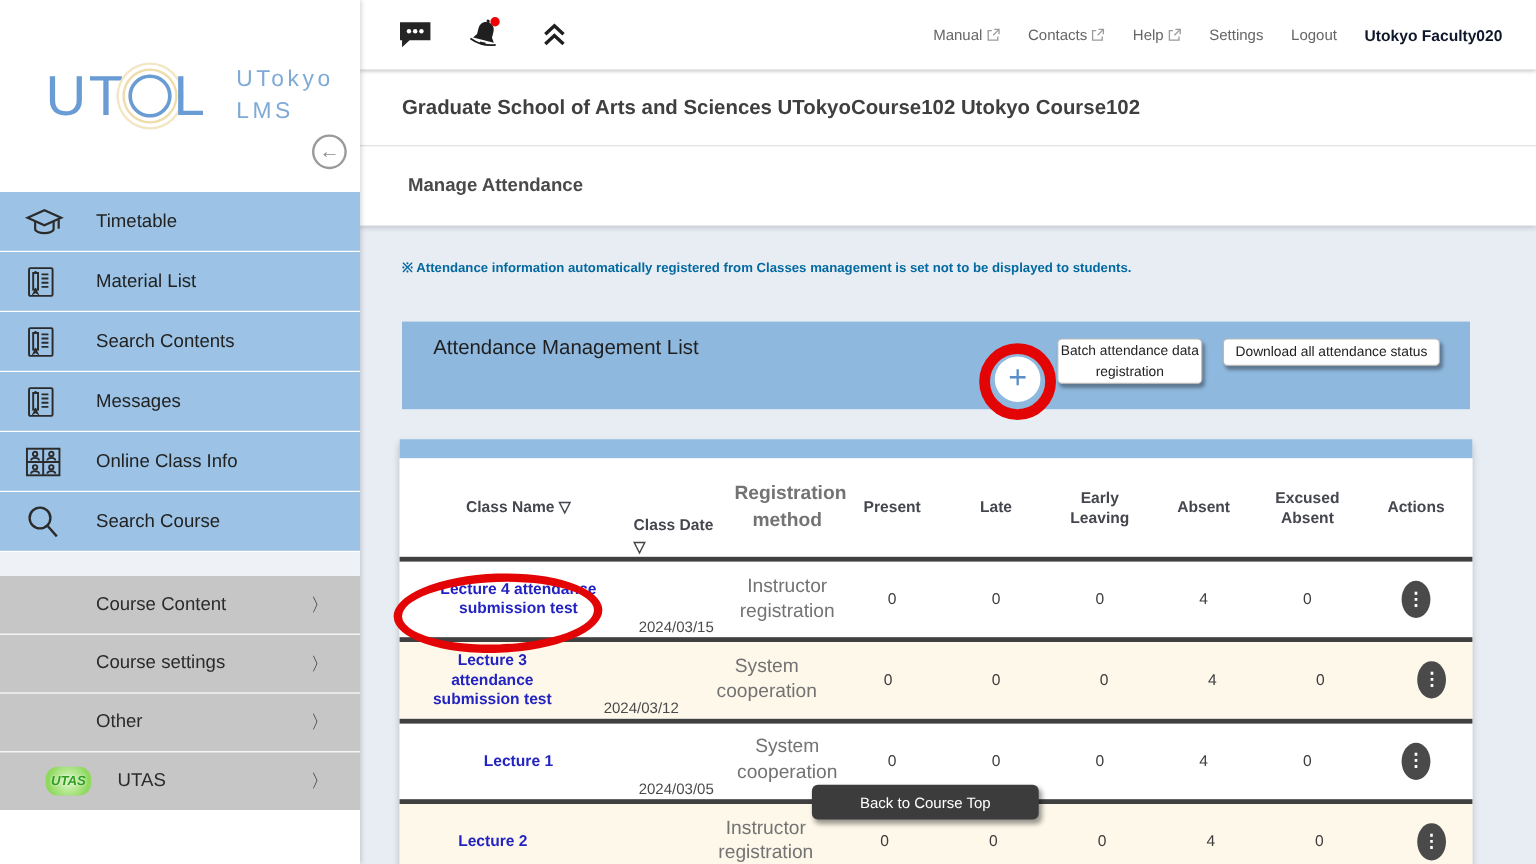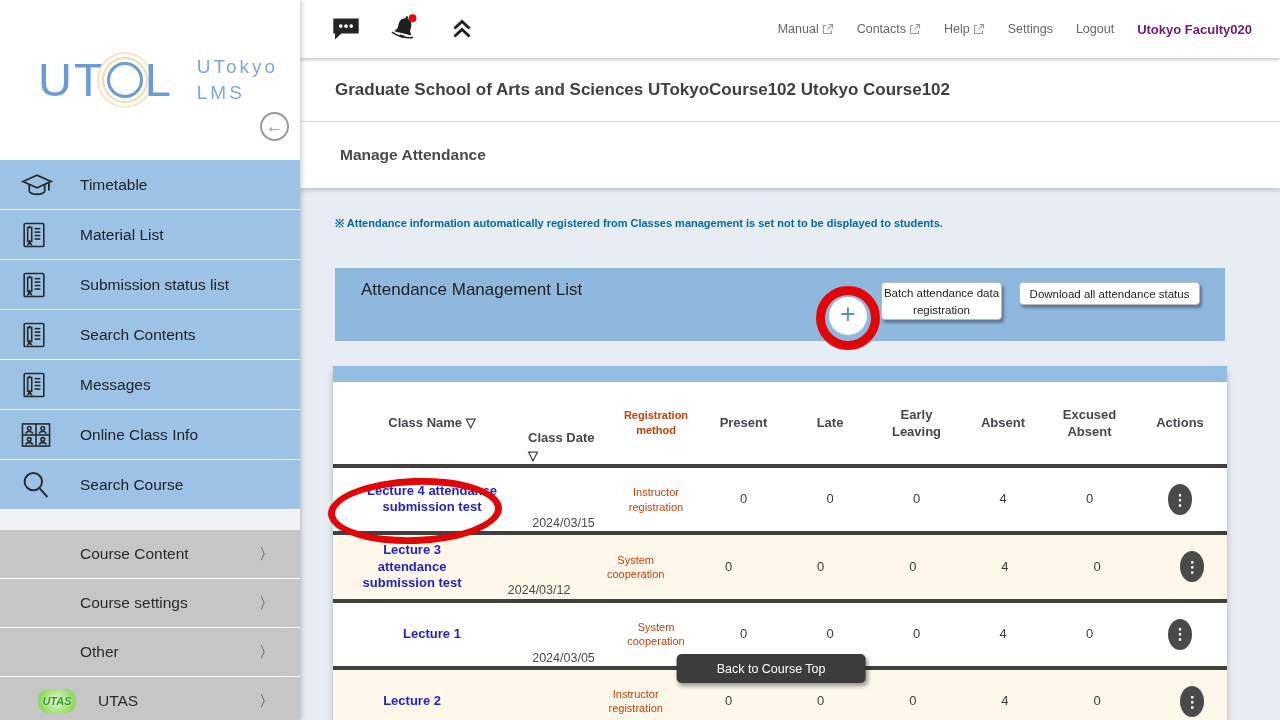--- a/index.html
+++ b/index.html
@@ -35,21 +35,21 @@
     font-style:italic; font-size:11px; text-shadow:0 0 2px #fff; }
 
   
   .main { flex:1; display:flex; flex-direction:column; position:relative; }
   .topbar { height:58px; background:#fff; display:flex; align-items:center;
     box-shadow:0 2px 3px rgba(0,0,0,.22); position:relative; z-index:4;gap:45px; }
   .topbar-icons { display:flex; align-items:center; gap:26px; margin-left:30px; }
   .tb-icon { width:32px; height:34px; display:flex; align-items:center; justify-content:center; cursor:pointer; }
   .topbar-links { margin-left:auto; margin-right:28px; display:flex; align-items:center; gap:23px; }
   .tb-link { font-size:12.5px; color:#666; cursor:pointer; display:flex; align-items:center; gap:3px; }
-  .tb-user { font-size:13px; color:#701a75; font-weight:bold; }
+  .tb-user { font-size:13px; color:#0f172a; font-weight:bold; }
 
   .course-titlebar { height:64px; background:#fff; display:flex; align-items:center;
     padding-left:35px; border-bottom:1px solid #ddd; }
   .course-title { font-size:17px; font-weight:bold; color:#3f3f3f; }
   .section-titlebar { height:66px; background:#fff; display:flex; align-items:center;
     padding-left:40px; box-shadow:0 3px 4px rgba(0,0,0,.15); position:relative; z-index:3; }
   .section-title { font-size:15.5px; font-weight:bold; color:#4a4a4a; }
 
   .content { flex:1; background:#e8edf4; position:relative; }
   .notice { position:absolute; left:35px; top:27px; font-size:11px; font-weight:bold; color:#0369a1; }
@@ -69,21 +69,21 @@
   .table-wrap { position:absolute; left:33px; top:178px; width:894px; background:#fff;
     box-shadow:0 4px 6px rgba(0,0,0,.25); }
   .table-topstrip { height:16px; background:#92bce2; }
   .thead { display:flex; min-height:53px; align-items:center; background:#fff; }
   .th { font-size:13px; font-weight:bold; color:#45474e; text-align:center; white-space:pre-line; line-height:1.35; }
   .tr { display:flex; min-height:47px; align-items:center; border-top:4px solid #404040; background:#fff; }
   .tr.alt { background:#fdf8ea;gap:28px; }
   .td { font-size:13px; color:#3c3c3c; text-align:center; line-height:1.3; }
   .c0 { width:182px; text-align:center; padding-left:22px; padding-right:6px; }
   .c1 { width:97px;margin-top:47px; }  .th.c1 { text-align:left; padding-left:13px; }
-  .c2 { width:88px; font-size:11px; color:#c2410c; }
+  .c2 { width:88px; font-size:16px; color:#737373; }
   .c3,.c4,.c5,.c6,.c7 { width:87px; }
   .c4 { width:86px; } .c6 { width:86px; }
   .c8 { width:94px; display:flex; justify-content:center; }
   .td.c1 { font-size:12.5px; color:#4a4a4a; }
   .row-link { color:#2323c1; font-weight:bold; font-size:13px; cursor:pointer; text-decoration:none; line-height:1.25; display:inline-block; }
   .dots-btn { width:24px; height:31px; border-radius:50%; background:#4a4a4a; color:#fff;
     display:flex; align-items:center; justify-content:center; font-size:15px; font-weight:bold;
     cursor:pointer; letter-spacing:0; }
 
   .back-btn { position:absolute; left:50%; top:466px; transform:translateX(-60%);
@@ -136,34 +136,20 @@
             <rect x="3.5" y="3" width="17" height="20" rx="1"></rect>
               <rect x="6.5" y="6.5" width="3.5" height="12"></rect>
               <path d="M8.2 6.5V5M8.2 18.5 7 21l1.2-.8L9.4 21z"></path>
               <line x1="12.5" y1="7.5" x2="17.5" y2="7.5"></line>
               <line x1="12.5" y1="10.5" x2="17.5" y2="10.5"></line>
               <line x1="12.5" y1="13.5" x2="17.5" y2="13.5"></line>
               <line x1="12.5" y1="16.5" x2="17.5" y2="16.5"></line>
           </svg>
         </span>
         <span class="ni-label">Material List</span>
-      </div>
-      <div class="nav-item">
-        <span class="ni-icon">
-          <svg class="ic" width="28" height="30" viewBox="0 0 24 26" fill="none" stroke="#2b2b2b" stroke-width="1.4">
-            <rect x="3.5" y="3" width="17" height="20" rx="1"></rect>
-              <rect x="6.5" y="6.5" width="3.5" height="12"></rect>
-              <path d="M8.2 6.5V5M8.2 18.5 7 21l1.2-.8L9.4 21z"></path>
-              <line x1="12.5" y1="7.5" x2="17.5" y2="7.5"></line>
-              <line x1="12.5" y1="10.5" x2="17.5" y2="10.5"></line>
-              <line x1="12.5" y1="13.5" x2="17.5" y2="13.5"></line>
-              <line x1="12.5" y1="16.5" x2="17.5" y2="16.5"></line>
-          </svg>
-        </span>
-        <span class="ni-label">Submission status list</span>
       </div>
       <div class="nav-item">
         <span class="ni-icon">
           <svg class="ic" width="28" height="30" viewBox="0 0 24 26" fill="none" stroke="#2b2b2b" stroke-width="1.4">
             <rect x="3.5" y="3" width="17" height="20" rx="1"></rect>
               <rect x="6.5" y="6.5" width="3.5" height="12"></rect>
               <path d="M8.2 6.5V5M8.2 18.5 7 21l1.2-.8L9.4 21z"></path>
               <line x1="12.5" y1="7.5" x2="17.5" y2="7.5"></line>
               <line x1="12.5" y1="10.5" x2="17.5" y2="10.5"></line>
               <line x1="12.5" y1="13.5" x2="17.5" y2="13.5"></line>

